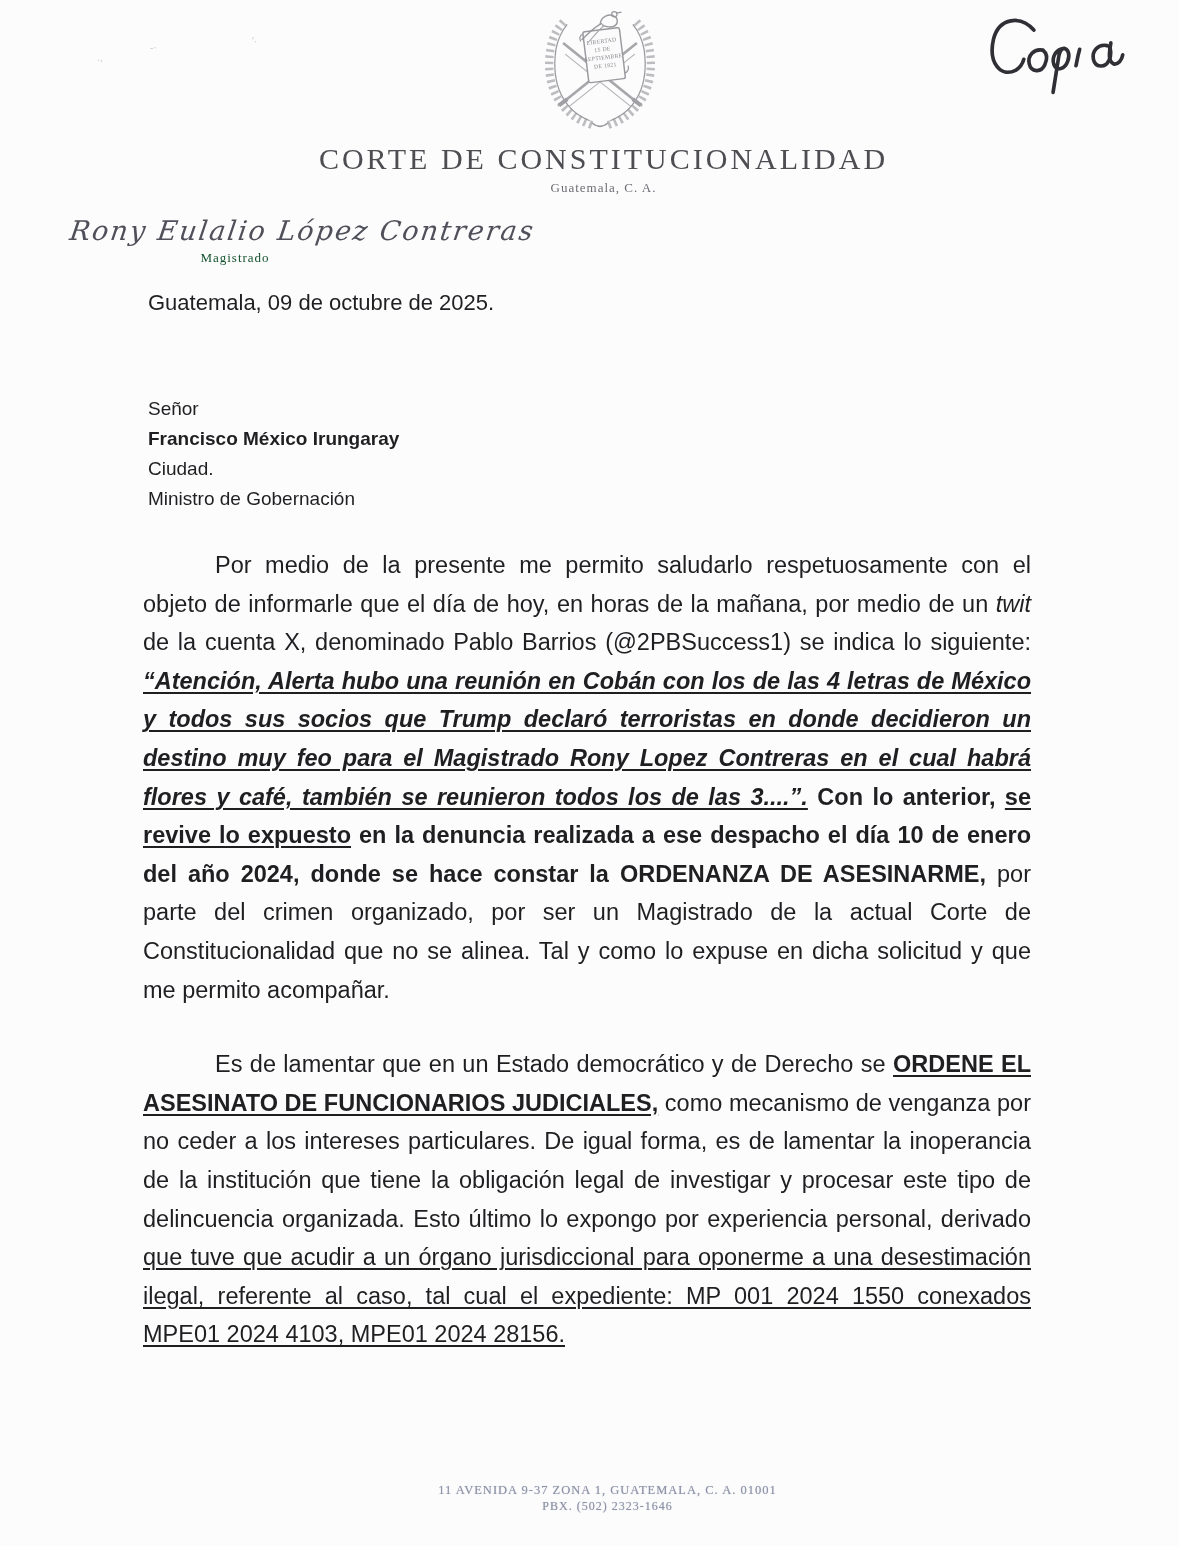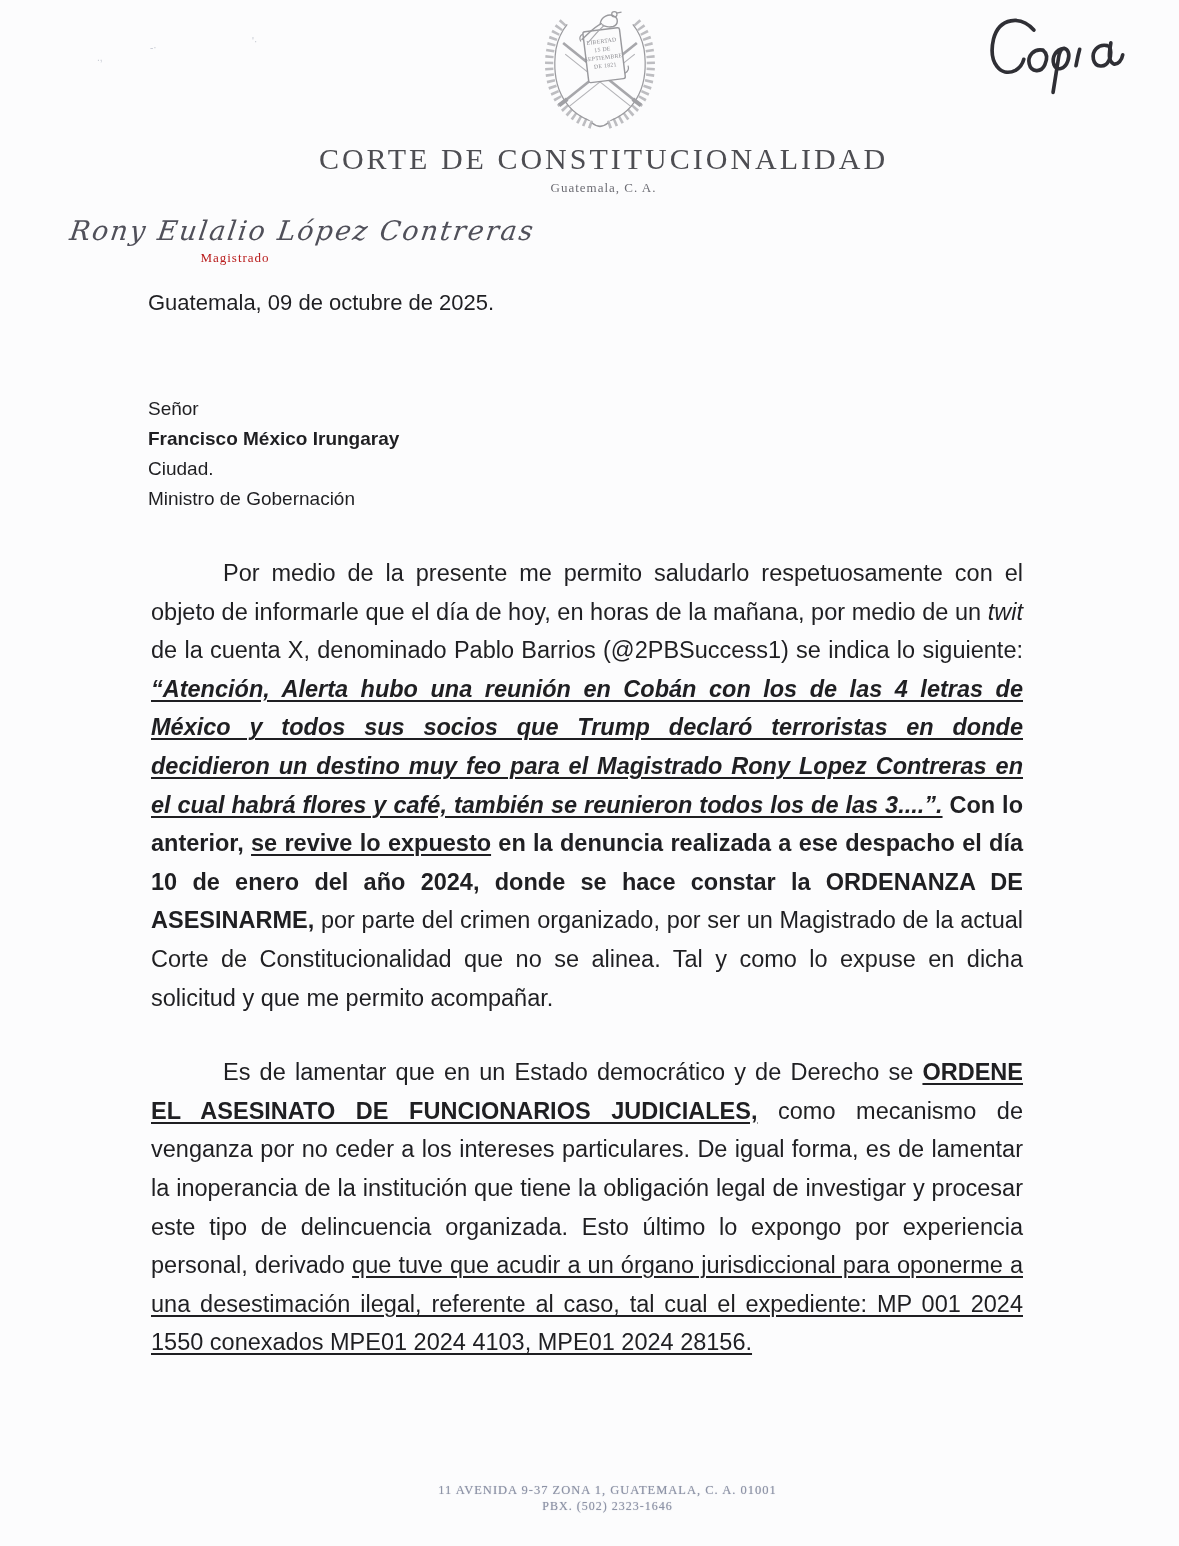--- a/index.html
+++ b/index.html
@@ -39,34 +39,34 @@
   .sender{position:absolute;left:70px;top:215px;width:330px;text-align:center;}
   .sender-name{
     font-family:"DejaVu Serif","Liberation Serif",serif;
     font-style:italic;font-size:27px;letter-spacing:2px;
     color:#50505a;transform:skewX(-8deg);
     white-space:nowrap;
   }
   .sender-title{
     margin-top:4px;
     font-family:"Liberation Serif","DejaVu Serif",serif;
-    font-size:13px;letter-spacing:1px;color:#b91c1c;
+    font-size:13px;letter-spacing:1px;color:#14532d;
   }
 
   
   .dateline{position:absolute;left:148px;top:290px;font-size:22px;}
   .recipient{position:absolute;left:148px;top:394px;font-size:19px;line-height:30px;}
   .recipient .bold{font-weight:700;}
 
   .body-text{
     position:absolute;left:143px;top:546px;width:888px;
     font-size:23.5px;line-height:38.6px;
     text-align:justify;
   }
-  .body-text p{margin:8px;text-indent:72px;}
+  .body-text p{margin:0;text-indent:72px;}
   .body-text p + p{margin-top:0;}
   .body-text p.gap-before{margin-top:36px;}
 
   .b{font-weight:700;}
   .i{font-style:italic;}
   .u{text-decoration:underline;text-decoration-thickness:2px;text-underline-offset:3px;}
 
   
   .footer{
     position:absolute;left:0;right:0;top:1483px;

